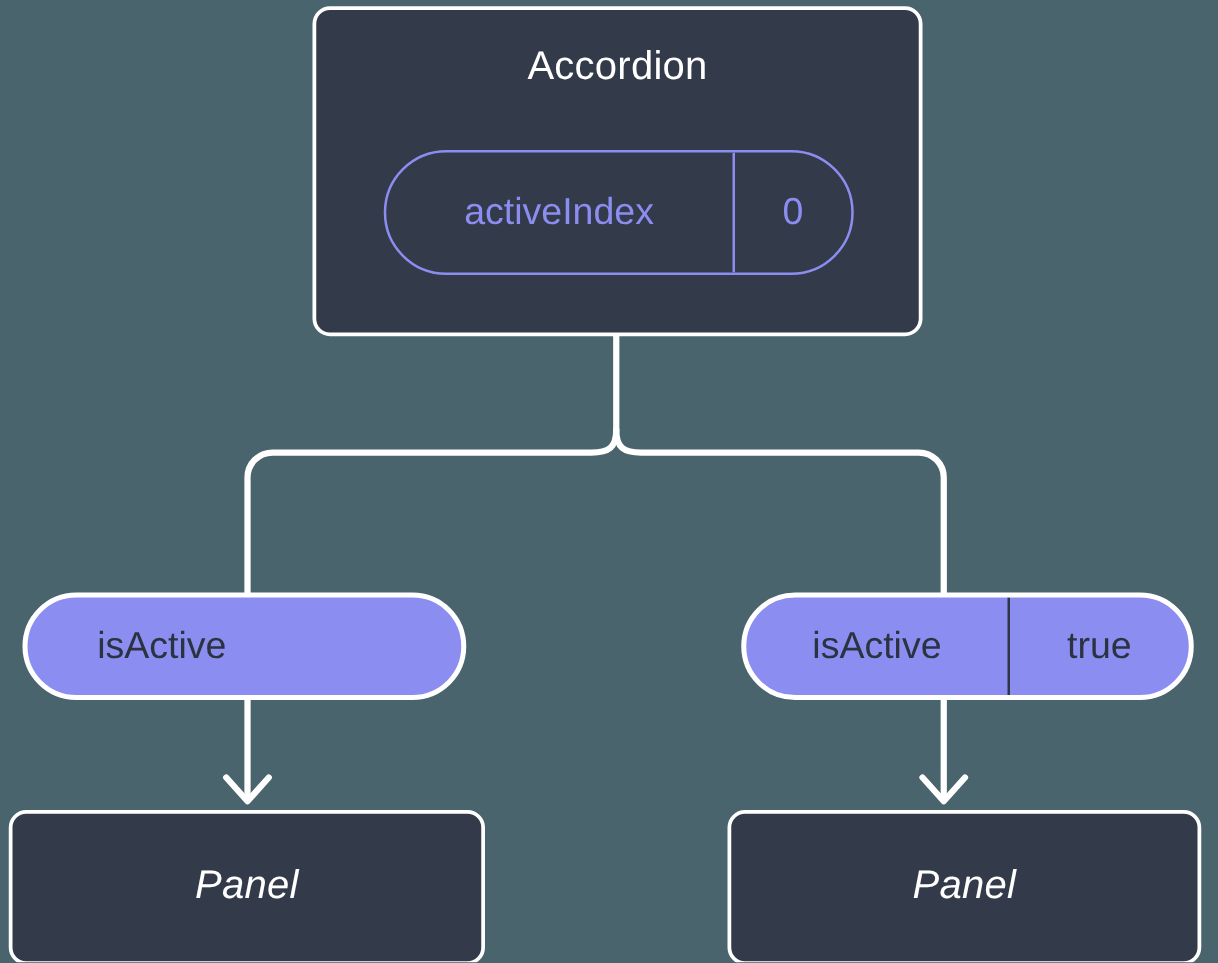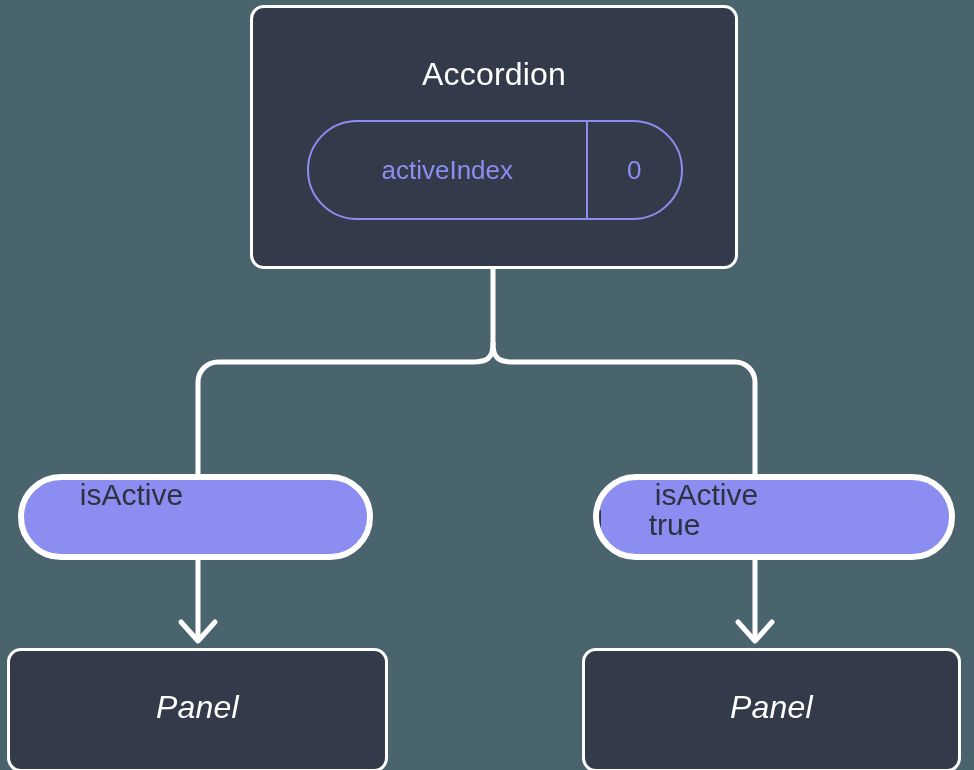--- a/index.html
+++ b/index.html
@@ -45,21 +45,21 @@
     white-space: nowrap;
   }
 
   #node-accordion {
     left: 250px;
     top: 5px;
     width: 488px;
     height: 264px;
     justify-content: flex-start;
   }
-  #node-accordion .node-title { margin-top: 50px; }
+  #node-accordion .node-title { margin-top: 28px; }
 
   #node-panel-left {
     left: 7px;
     top: 648px;
     width: 381px;
     height: 124px;
     justify-content: center;
   }
   #node-panel-right {
     left: 582px;
@@ -90,31 +90,30 @@
   }
 
   
   .pill-outline {
     background: transparent;
     border: 2px solid #8b8ef0;
   }
   .pill-outline .pill-key,
   .pill-outline .pill-val {
     color: #8b8ef0;
-    font-size: 26px;
+    font-size: 30px;
   }
   .pill-outline .pill-val {
     border-left: 2px solid #8b8ef0;
   }
 
   
   .pill-filled {
     background: #8b8ef0;
-    border: 6px solid #ffffff;
-    flex-direction: column;
+    border: 4px solid #ffffff;
   }
   .pill-filled .pill-key,
   .pill-filled .pill-val {
     color: #2b3240;
     font-size: 30px;
   }
   .pill-filled .pill-val {
     border-left: 2px solid #2f3744;
   }
 

